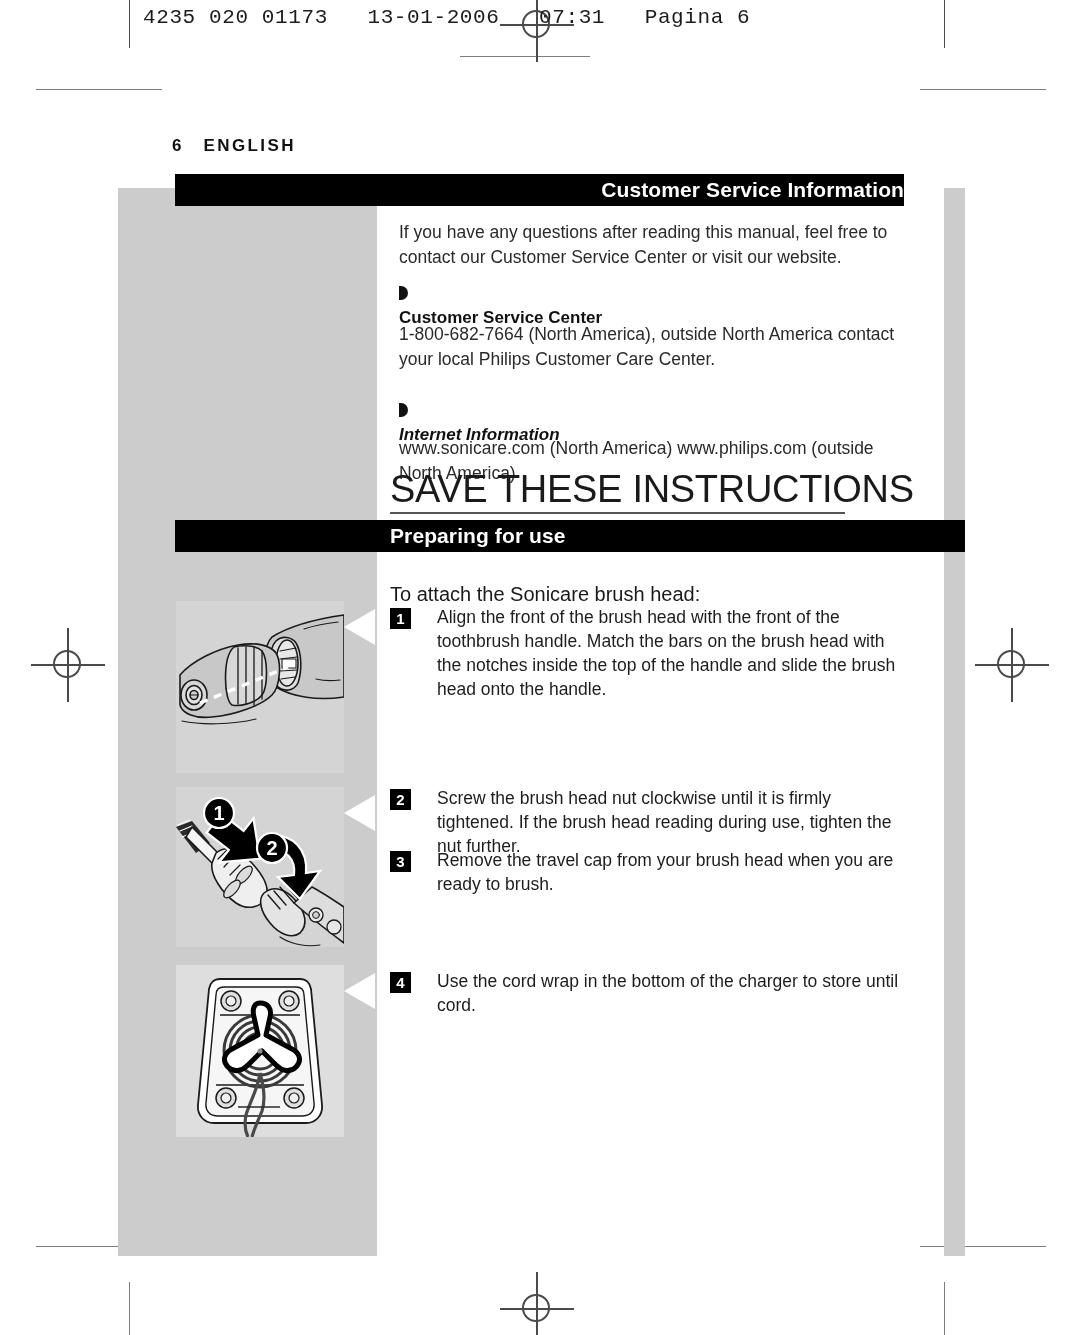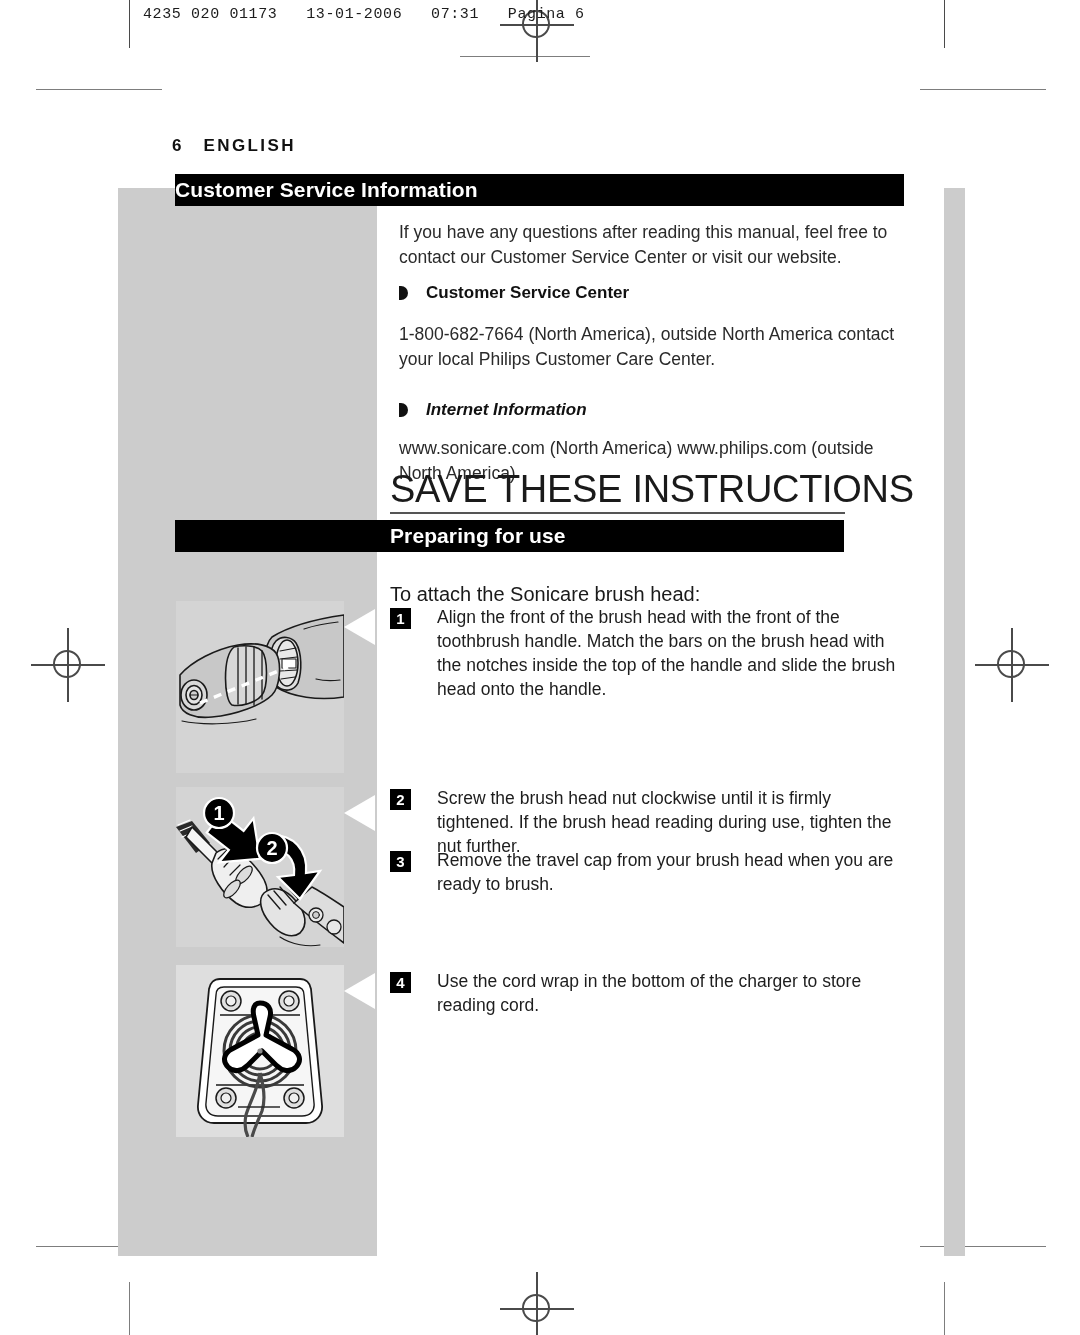--- a/index.html
+++ b/index.html
@@ -55,21 +55,21 @@
     border-radius: 50%;
     box-sizing: border-box;
   }
 
   
   .scan-header {
     position: absolute;
     left: 143px;
     top: 6px;
     font-family: "Liberation Mono", "DejaVu Sans Mono", monospace;
-    font-size: 15px;
+    font-size: 21px;
     letter-spacing: 0.6px;
     color: #1c1c1c;
     white-space: pre;
     text-align: right;
   }
 
   
   .page-edge-left {
     position: absolute;
     left: 129px;
@@ -139,49 +139,50 @@
   .banner-title {
     font-size: 21px;
     font-weight: 700;
     letter-spacing: 0.1px;
     white-space: nowrap;
   }
   .banner-cs {
     left: 175px;
     top: 174px;
     width: 729px;
-    justify-content: flex-start;
+    justify-content: flex-end;
   }
   .banner-prep {
     left: 175px;
     top: 520px;
-    width: 669px;
+    width: 790px;
     padding-left: 215px;
   }
 
   
   .col {
     position: absolute;
     left: 390px;
     width: 512px;
     margin-left: 9px;
   }
   .body-text {
     font-size: 17.5px;
     line-height: 25px;
     color: #2a2a2a;
     font-weight: 400;
   }
   .sub-bullet {
     display: flex;
     align-items: flex-start;
-    gap: 18px;
+    gap: 8px;
     font-size: 17px;
     font-weight: 700;
     color: #111;
+    flex-direction: column;
   }
   .bullet-glyph {
     display: inline-block;
     width: 9px;
     height: 14px;
     background: #111;
     border-radius: 0 8px 8px 0;
     margin-top: 3px;
     flex: none;
   }
@@ -349,21 +350,21 @@
   <span class="step-body">Screw the brush head nut clockwise until it is firmly tightened. If the brush head reading during use, tighten the nut further.</span>
 </div>
 
 <div class="step" style="top:848px;">
   <span class="step-num">3</span>
   <span class="step-body">Remove the travel cap from your brush head when you are ready to brush.</span>
 </div>
 
 <div class="step" style="top:969px;">
   <span class="step-num">4</span>
-  <span class="step-body">Use the cord wrap in the bottom of the charger to store reading cord.</span>
+  <span class="step-body">Use the cord wrap in the bottom of the charger to store until cord.</span>
 </div>
 
 <div class="fig" style="left:176px; top:601px; width:168px; height:172px;">
   <svg width="168" height="172" viewBox="0 0 168 172">
     <rect x="0" y="0" width="168" height="172" fill="#d4d4d4"></rect>
     <g stroke="#1a1a1a" stroke-width="1.6" fill="#c2c2c2" stroke-linejoin="round" stroke-linecap="round">
       <path d="M 96 36 C 112 26 140 18 168 14 L 168 96 C 142 100 116 96 100 86 C 88 78 86 46 96 36 Z" fill="#c8c8c8"></path>
       <path d="M 100 40 C 92 48 92 76 100 84 C 108 92 118 90 122 82 C 126 70 126 52 120 42 C 116 36 106 34 100 40 Z" fill="#dedede"></path>
       <ellipse cx="111" cy="62" rx="11" ry="23" fill="#e8e8e8"></ellipse>
       <path d="M 104 50 L 120 47 M 104 58 L 121 56 M 104 70 L 121 69 M 105 78 L 119 76" stroke-width="1.2" fill="none"></path>

